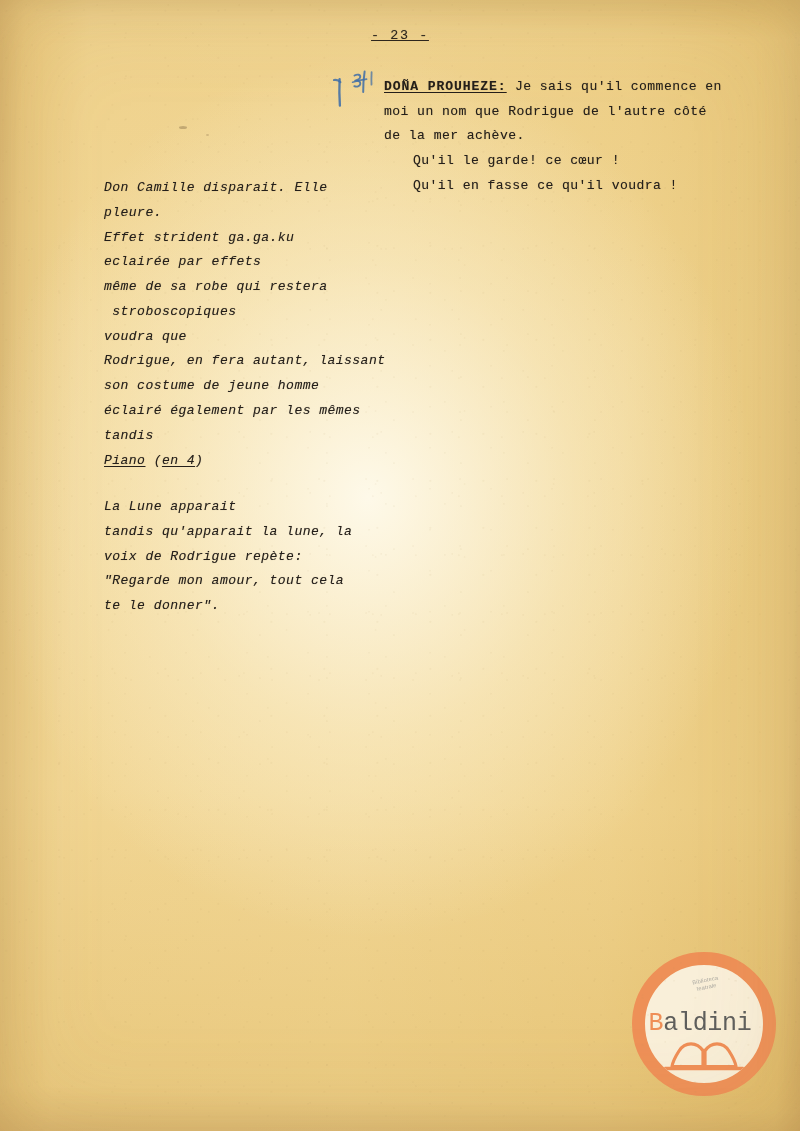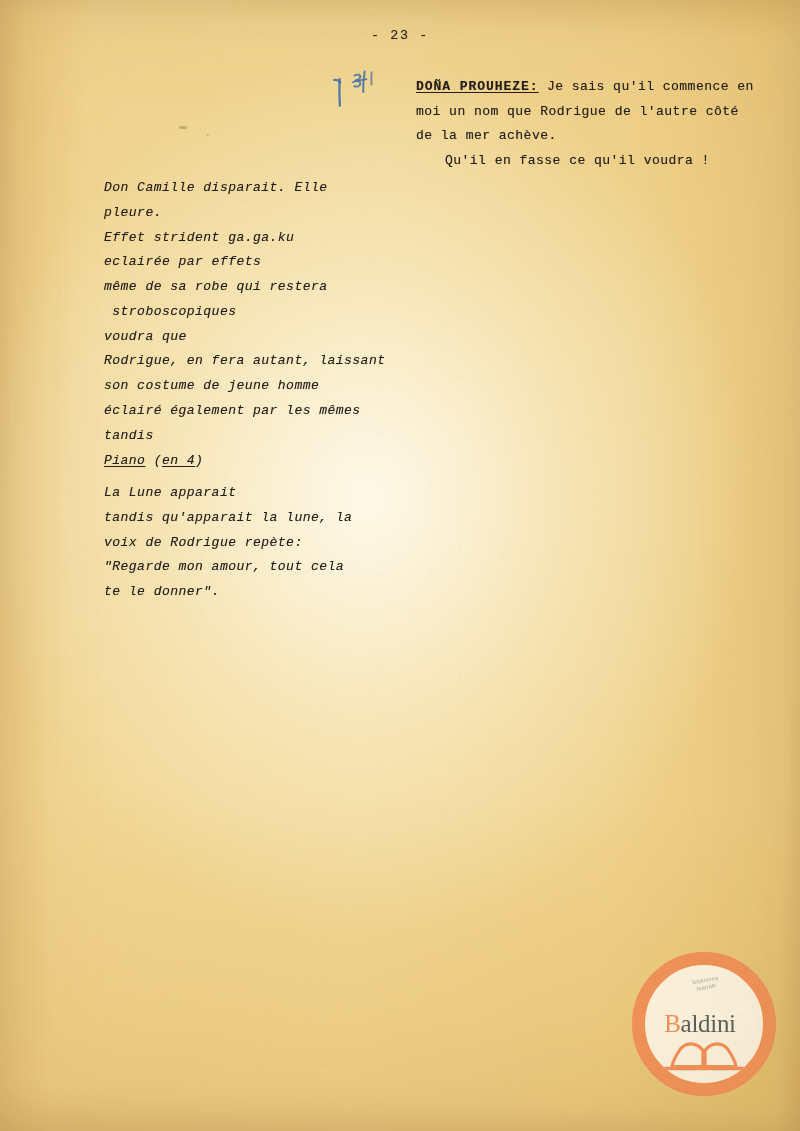--- a/index.html
+++ b/index.html
@@ -66,40 +66,41 @@
     left: 0;
     right: 0;
     top: 28px;
     text-align: center;
     font-size: 13.4px;
     letter-spacing: 1.6px;
     white-space: pre;
     position: absolute;
     color: #2a241d;
     text-shadow: 0 0 0.7px rgba(40,34,26,0.45);
+    text-decoration: underline;
   }
 
   
   #dialogue-block { position: absolute; left: 384px; top: 80px; }
-  #dialogue-block .text-line { position: relative; left: 0; top: 0; display: block; margin-bottom: 11.6px; margin-left: 32px; }
+  #dialogue-block .text-line { position: relative; left: 0; top: 0; display: block; margin-bottom: 11.6px; }
   #dialogue-block .indent { padding-left: 29px; }
 
   .speaker-name {
     text-decoration: underline;
     text-decoration-thickness: 1.3px;
     text-underline-offset: 2.2px;
     font-weight: 700;
     letter-spacing: 0.9px;
   }
 
   
   #stage-block { position: absolute; left: 104px; top: 181px; }
   #stage-block .text-line { position: relative; left: 0; top: 0; display: block; margin-bottom: 11.7px; font-style: italic; }
   #stage-block .gap-before { margin-top: 12px; }
-  #stage-block .gap-after { margin-bottom: 19px; }
+  #stage-block .gap-after { margin-bottom: 33px; }
 
   .u { text-decoration: underline; text-decoration-thickness: 1.2px; text-underline-offset: 2.2px; }
 
   
   #margin-annotation {
     position: absolute;
     left: 330px;
     top: 66px;
     width: 62px;
     height: 56px;
@@ -165,21 +166,21 @@
     letter-spacing: 0.2px;
     white-space: pre-line;
     opacity: 0.85;
   }
   #library-stamp .stamp-word {
     position: absolute;
     left: 0;
     right: 8px;
     top: 46px;
     text-align: center;
-    font-family: Liberation Serif, serif;
+    font-family: Liberation Mono, monospace;
     font-size: 25px;
     line-height: 25px;
     letter-spacing: -0.3px;
     color: #5e5e5c;
   }
   #library-stamp .stamp-word .b-cap { color: #ef8e56; }
   #library-stamp .book-icon {
     position: absolute;
     left: 14px;
     top: 76px;
@@ -205,20 +206,21 @@
     </svg>
   </div>
 
   <div id="paper-speck"></div>
   <div id="paper-speck-2"></div>
 
   <div id="dialogue-block">
     <div class="text-line"><span class="speaker-name">DOÑA PROUHEZE:</span><span> Je sais qu'il commence en</span></div>
     <div class="text-line">moi un nom que Rodrigue de l'autre côté</div>
     <div class="text-line">de la mer achève.</div>
+    <div class="text-line indent">Qu'il le garde! ce cœur !</div>
     <div class="text-line indent">Qu'il en fasse ce qu'il voudra !</div>
   </div>
 
   <div id="stage-block">
     <div class="text-line">Don Camille disparait. Elle</div>
     <div class="text-line">pleure.</div>
     <div class="text-line">Effet strident ga.ga.ku</div>
     <div class="text-line">eclairée par effets</div>
     <div class="text-line">même de sa robe qui restera</div>
     <div class="text-line"> stroboscopiques</div>

